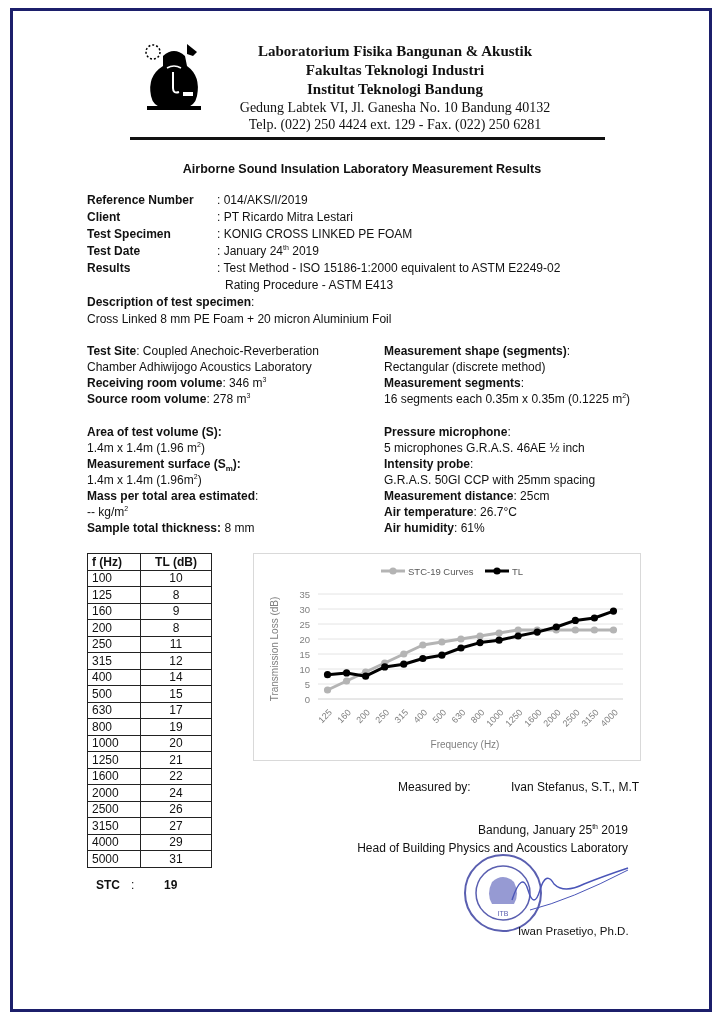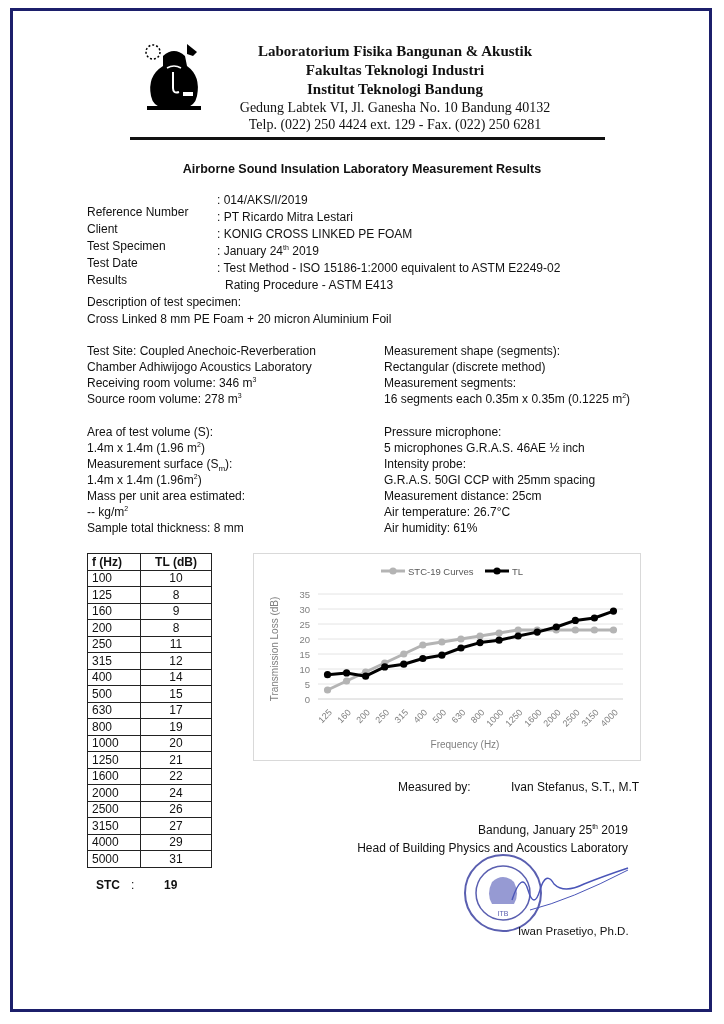--- a/index.html
+++ b/index.html
@@ -5,21 +5,21 @@
   html,body{margin:0;padding:0;background:#fff;}
   body{width:724px;height:1024px;position:relative;overflow:hidden;font-family:"Liberation Sans",sans-serif;color:#111;}
   .page-border{position:absolute;left:10px;top:8px;width:702px;height:1004px;border:3px solid #1c1f6b;box-sizing:border-box;}
   .logo{position:absolute;left:143px;top:42px;width:62px;height:72px;}
   .hdr{position:absolute;left:205px;top:42px;width:380px;text-align:center;font-family:"Liberation Serif",serif;}
   .hdr .l1{font-size:15px;font-weight:bold;line-height:19px;}
   .hdr .l2{font-size:14px;line-height:17px;}
   .divider{position:absolute;left:130px;top:137px;width:475px;height:0;border-top:3px solid #111;}
   .title{position:absolute;left:0;width:724px;top:162px;text-align:center;font-weight:bold;font-size:12.5px;}
   .t{position:absolute;font-size:12px;line-height:16.5px;white-space:nowrap;}
-  .b{font-weight:normal;margin-top:12px;}
+  .b{font-weight:bold;}
   sup{font-size:7px;line-height:0;vertical-align:super;}
   sub{font-size:8px;line-height:0;}
   table.tl{position:absolute;left:87px;top:553px;border-collapse:collapse;font-size:12px;}
   table.tl td, table.tl th{border:1px solid #222;height:15.5px;padding:0 4px;line-height:14px;}
   table.tl th{font-weight:bold;text-align:left;}
   table.tl td.v, table.tl th.v{text-align:center;width:62px;margin-left:28px;}
   table.tl td.f{width:44px;}
   .stc{position:absolute;top:878px;font-size:12px;font-weight:bold;}
   .chart{position:absolute;left:253px;top:553px;width:388px;height:208px;}
   .sign{position:absolute;font-size:12px;white-space:nowrap;}
@@ -67,21 +67,21 @@
 
 <div class="t" style="left:87px;top:343px"><span class="b">Test Site</span>: <span>Coupled Anechoic-Reverberation</span></div>
 <div class="t" style="left:87px;top:359px">Chamber Adhiwijogo Acoustics Laboratory</div>
 <div class="t" style="left:87px;top:375px"><span class="b">Receiving room volume</span>: <span>346 m</span><sup>3</sup></div>
 <div class="t" style="left:87px;top:391px"><span class="b">Source room volume</span>: <span>278 m</span><sup>3</sup></div>
 
 <div class="t" style="left:87px;top:424px"><span class="b">Area of test volume (S)</span><span class="b">:</span></div>
 <div class="t" style="left:87px;top:440px"><span>1.4m x 1.4m (1.96 m</span><sup>2</sup>)</div>
 <div class="t" style="left:87px;top:456px"><span class="b">Measurement surface (S</span><sub class="b">m</sub><span class="b">):</span></div>
 <div class="t" style="left:87px;top:472px"><span>1.4m x 1.4m (1.96m</span><sup>2</sup>)</div>
-<div class="t" style="left:87px;top:488px"><span class="b">Mass per unit area estimated</span>:</div>
+<div class="t" style="left:87px;top:488px"><span class="b">Mass per total area estimated</span>:</div>
 <div class="t" style="left:87px;top:504px"><span>-- kg/m</span><sup>2</sup></div>
 <div class="t" style="left:87px;top:520px"><span class="b">Sample total thickness:</span> <span>8 mm</span></div>
 
 <div class="t" style="left:384px;top:343px"><span class="b">Measurement shape (segments)</span>:</div>
 <div class="t" style="left:384px;top:359px">Rectangular (discrete method)</div>
 <div class="t" style="left:384px;top:375px"><span class="b">Measurement segments</span>:</div>
 <div class="t" style="left:384px;top:391px"><span>16 segments each 0.35m x 0.35m (0.1225 m</span><sup>2</sup>)</div>
 <div class="t" style="left:384px;top:424px"><span class="b">Pressure microphone</span>:</div>
 <div class="t" style="left:384px;top:440px">5 microphones G.R.A.S. 46AE ½ inch</div>
 <div class="t" style="left:384px;top:456px"><span class="b">Intensity probe</span>:</div>

